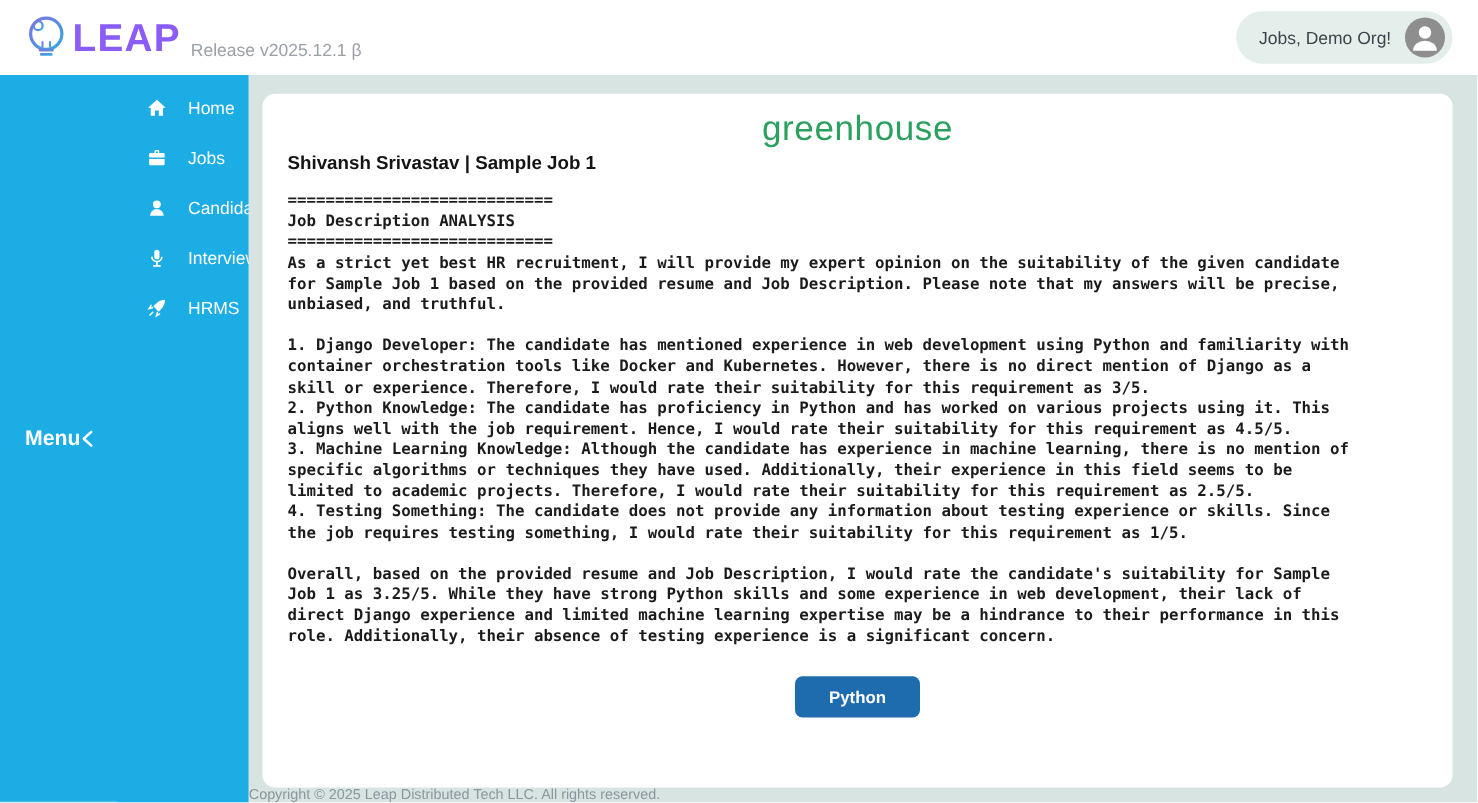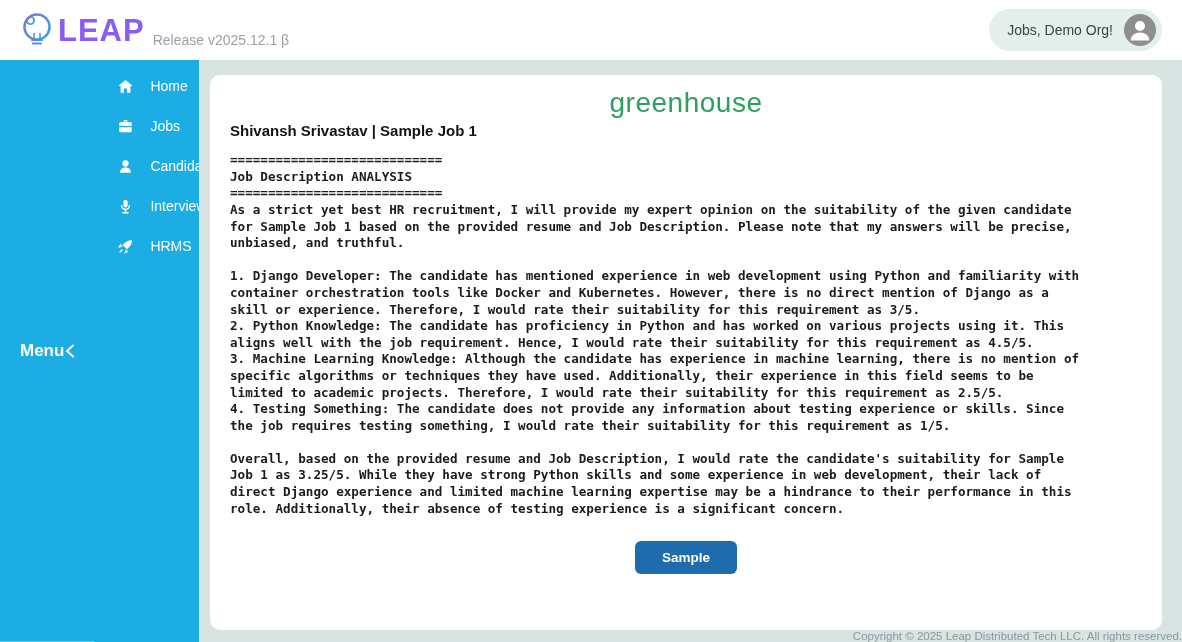--- a/index.html
+++ b/index.html
@@ -78,21 +78,21 @@
     font-size:12.6px; line-height:16.6px; font-weight:700;
     color:#1b1b1b; margin:13px 0 0; white-space:pre-wrap;
   }
   .share-wrap { text-align:center; margin-top:24px; }
   .share-btn {
     background:#1E6BAD; color:#fff; font-weight:700; font-size:13.5px;
     font-family:"Liberation Sans", sans-serif;
     border:none; border-radius:6px; padding:9px 27px; cursor:pointer;
   }
   .footer {
-    flex:1; display:flex; align-items:center; justify-content:flex-end;
+    flex:1; display:flex; align-items:center; justify-content:flex-start;
     font-size:11.5px; color:#8A979E;border-radius:11px;
   }
 </style>
 </head>
 <body>
 
 <div class="header">
   <div class="brand-wrap">
     <span class="icon-box" style="width:42px;height:42px;">
       <svg width="42" height="42" viewBox="0 0 42 42">
@@ -241,21 +241,21 @@
 specific algorithms or techniques they have used. Additionally, their experience in this field seems to be
 limited to academic projects. Therefore, I would rate their suitability for this requirement as 2.5/5.
 4. Testing Something: The candidate does not provide any information about testing experience or skills. Since
 the job requires testing something, I would rate their suitability for this requirement as 1/5.
 
 Overall, based on the provided resume and Job Description, I would rate the candidate's suitability for Sample
 Job 1 as 3.25/5. While they have strong Python skills and some experience in web development, their lack of
 direct Django experience and limited machine learning expertise may be a hindrance to their performance in this
 role. Additionally, their absence of testing experience is a significant concern.</pre>
       <div class="share-wrap">
-        <button class="share-btn">Sample</button>
+        <button class="share-btn">Python</button>
       </div>
     </div>
     <div class="footer">
       <span>Copyright © 2025 Leap Distributed Tech LLC. All rights reserved.</span>
     </div>
   </div>
 
 </div>
 
 </body></html>

